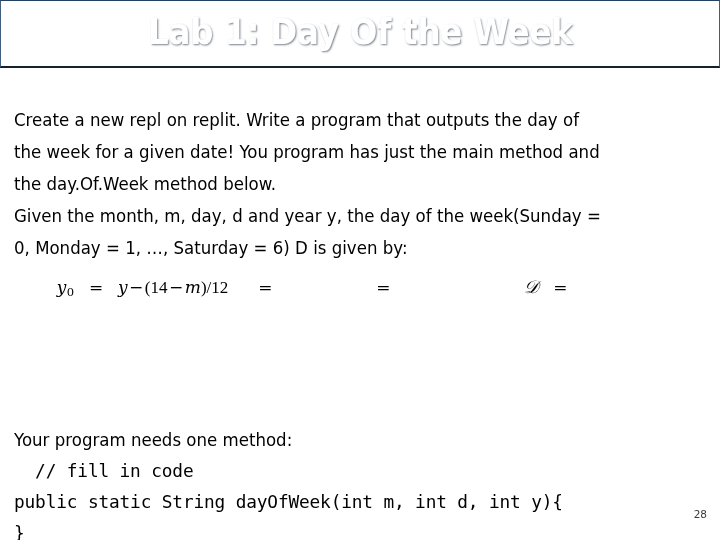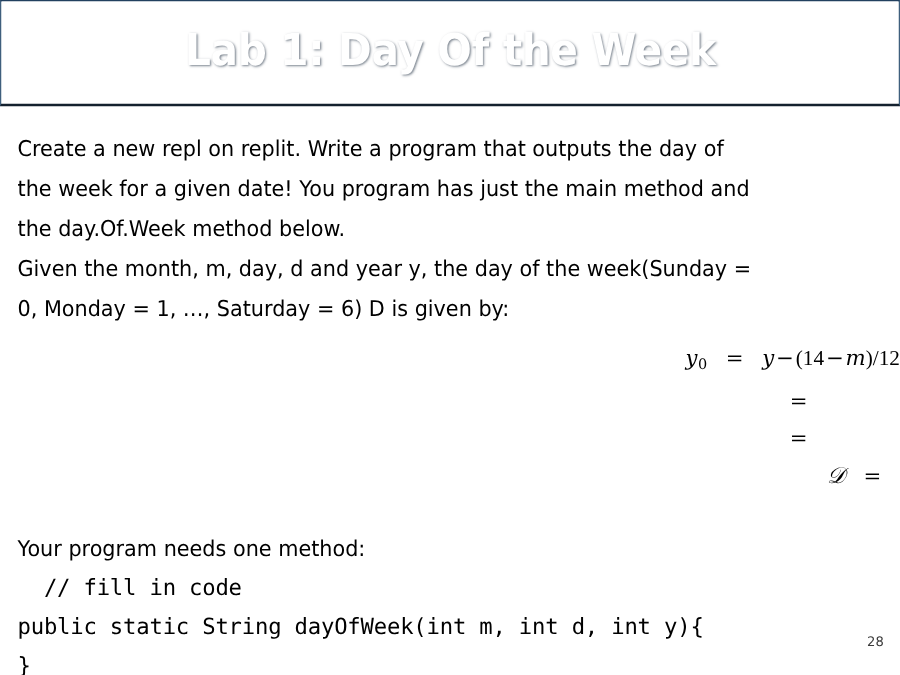--- a/index.html
+++ b/index.html
@@ -23,21 +23,21 @@
     background: #ffffff;
     overflow: hidden;
   }
 
   
   .title-banner {
     position: absolute;
     left: 0;
     top: 0;
     width: 720px;
-    height: 85px;
+    height: 68px;
     box-sizing: border-box;
     background: linear-gradient(to bottom,
                 #27486b 0%,
                 #2d5480 14%,
                 #376established 14%,
                 #3a6b9c 38%,
                 #4685bd 62%,
                 #5094cc 82%,
                 #579dd5 97%,
                 #579dd5 100%);
@@ -81,22 +81,21 @@
     transform-origin: left center;
   }
 
   
   .equations {
     position: absolute;
     left: 0;
     top: 272px;
     width: 720px;
     display: flex;
-    flex-direction: column;
-    align-items: flex-end;
+    align-items: flex-start;
   }
   .eq-row {
     display: grid;
     grid-template-columns: 74px 44px auto;
     align-items: baseline;
     font-family: "DejaVu Serif", serif;
     font-size: 17px;
     color: #000000;
     line-height: 30px;
   }

